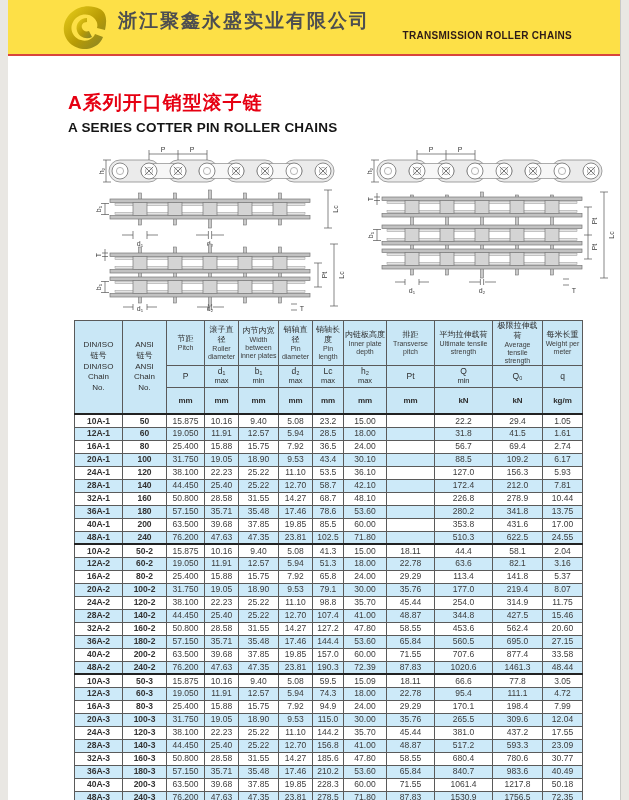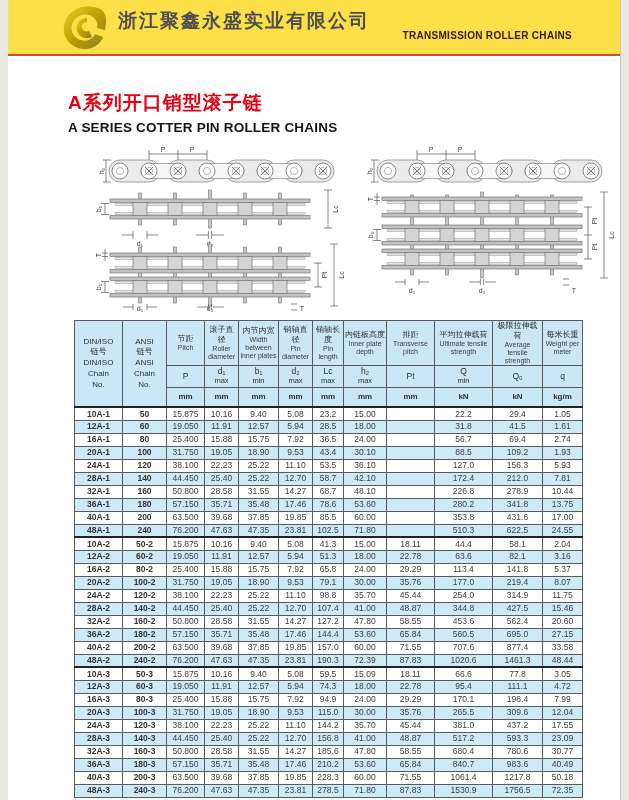--- a/index.html
+++ b/index.html
@@ -42,21 +42,21 @@
     table-layout:fixed;
     width:508px;
     margin-left:6px;
     border:1.5px solid #333;
     font-size:8.5px;
   }
   th, td { border:1px solid #5a5a5a; text-align:center; vertical-align:middle; padding:0 1px; }
   thead th { background:#c9e7f6; font-weight:normal; color:#2e2e2e; }
   thead tr.name-row th { height:38px; }
   thead tr.sym-row th { height:22px; }
-  thead tr.unit-row th { height:20px; font-weight:bold; font-size:8px; }
+  thead tr.unit-row th { height:27px; font-weight:bold; font-size:8px; }
   thead tr.unit-row { border-bottom:2px solid #222; }
   .kcol { white-space:pre-line; font-size:8px; line-height:1.35; }
   .hdr-cn { font-size:8px; line-height:1.2; }
   .hdr-en { font-size:7px; line-height:1.12; margin-top:1px; color:#3c3c3c; }
   .hdr-sym { font-size:8.5px; line-height:1.1; }
   .hdr-qual { font-size:7.5px; line-height:1.1; }
   tbody td { height:13px; line-height:1; color:#3c3c3c; font-size:8.5px; }
   tbody td.model { font-weight:bold; color:#333; }
   tbody tr:nth-child(even) { background:#cdeaf9; }
   tbody tr.group-start td { border-top:2px solid #222; }
@@ -420,21 +420,21 @@
             <td class="model">100</td>
             <td>31.750</td>
             <td>19.05</td>
             <td>18.90</td>
             <td>9.53</td>
             <td>43.4</td>
             <td>30.10</td>
             <td></td>
             <td>88.5</td>
             <td>109.2</td>
-            <td>1.93</td>
+            <td>6.17</td>
           </tr>
           <tr>
             <td class="model">24A-1</td>
             <td class="model">120</td>
             <td>38.100</td>
             <td>22.23</td>
             <td>25.22</td>
             <td>11.10</td>
             <td>53.5</td>
             <td>36.10</td>

